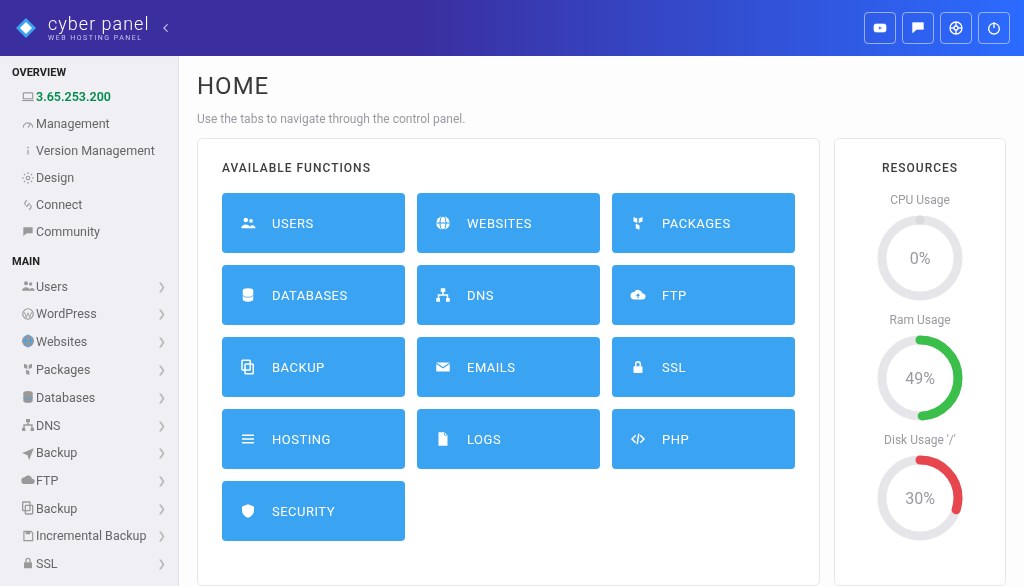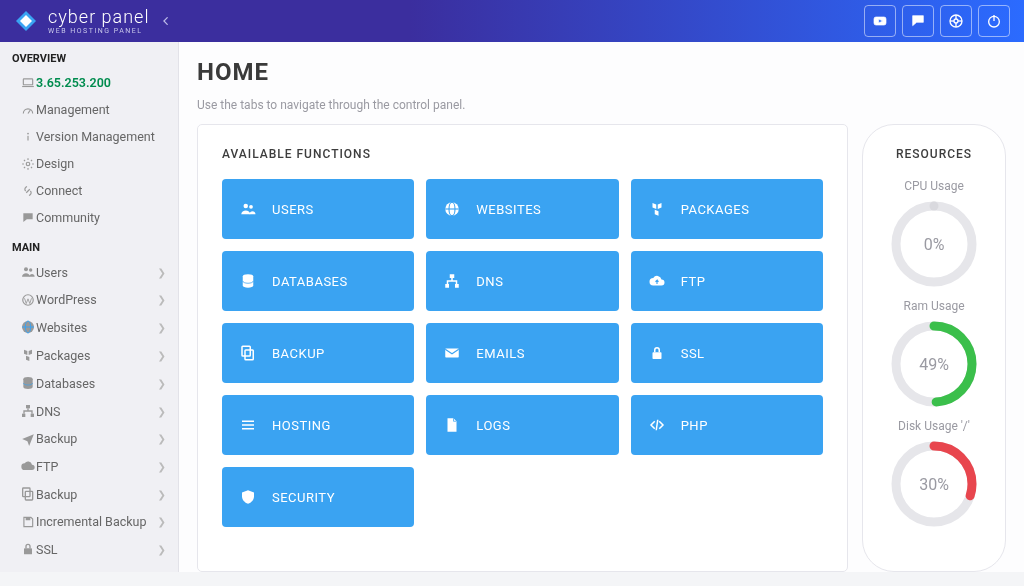--- a/index.html
+++ b/index.html
@@ -1,19 +1,19 @@
 <!DOCTYPE html>
 <html><head>
 <meta charset="utf-8">
 <style>
   * { margin: 0; padding: 0; box-sizing: border-box; }
   html, body { width: 1024px; height: 586px; font-family: -apple-system, "Segoe UI", Roboto, Arial, sans-serif; overflow: hidden; background:#f4f5f7; }
   
   .topbar {
-    height: 42px;
+    height: 56px;
     display: flex;
     align-items: center;
     justify-content: space-between;
     background: linear-gradient(90deg, #3b2e9e 0%, #3b2e9e 40%, #2b6bff 100%);
     padding: 0 14px 0 0;
     color: #fff;
   }
   .brand-wrap { display:flex; align-items:center; gap:10px; padding-left:14px; }
   .brand-logo {
     width:24px; height:24px; display:inline-flex; align-items:center; justify-content:center;
@@ -48,30 +48,30 @@
   }
   .sb-item .lbl { flex:1; }
   .sb-item .chev { color:#bbb; font-size:10px; }
   .sb-item .sb-icon { width:16px; display:inline-flex; align-items:center; justify-content:center; color:#999; }
   .sb-item .sb-icon svg { fill:#999; }
   .sb-item.active .lbl { color:#008c4e; font-weight:600; }
   .sb-item.active .sb-icon svg { fill:#008c4e; }
 
   
   .main { flex:1; display:flex; flex-direction:column; background:#fdfdfe; padding:16px 18px 0 18px; overflow:hidden; }
-  .page-title { font-size:24px; font-weight:700; color:#3a3a3a; letter-spacing:1px; }
+  .page-title { font-size:24px; font-weight:400; color:#3a3a3a; letter-spacing:1px; }
   .page-sub { font-size:12px; color:#9a9aa2; margin-top:12px; margin-bottom:12px; }
 
   .content-row { display:flex; gap:14px; flex:1; overflow:hidden; }
   .panel {
     background:#fff; border:1px solid #e6e6ec; border-radius:5px;
     padding:22px 24px;
   }
   .panel-main { flex:1; }
-  .panel-side { width:144px; text-align:center;border-radius:32px; }
+  .panel-side { width:172px; text-align:center; }
   .panel-h { font-size:12px; letter-spacing:1px; color:#3d3d3d; font-weight:500; margin-bottom:18px; }
 
   .tiles { display:grid; grid-template-columns: repeat(3, 1fr); gap:12px; }
   .tile {
     background:#3aa3f2; color:#fff; height:60px; border-radius:4px;
     display:flex; align-items:center; gap:14px; padding-left:16px;
     cursor:pointer; font-size:13px; letter-spacing:.5px;
   }
   .tile .t-icon { width:20px; display:flex; align-items:center; justify-content:center; }
   .tile .t-icon svg { fill:#fff; width:18px; height:18px; }

